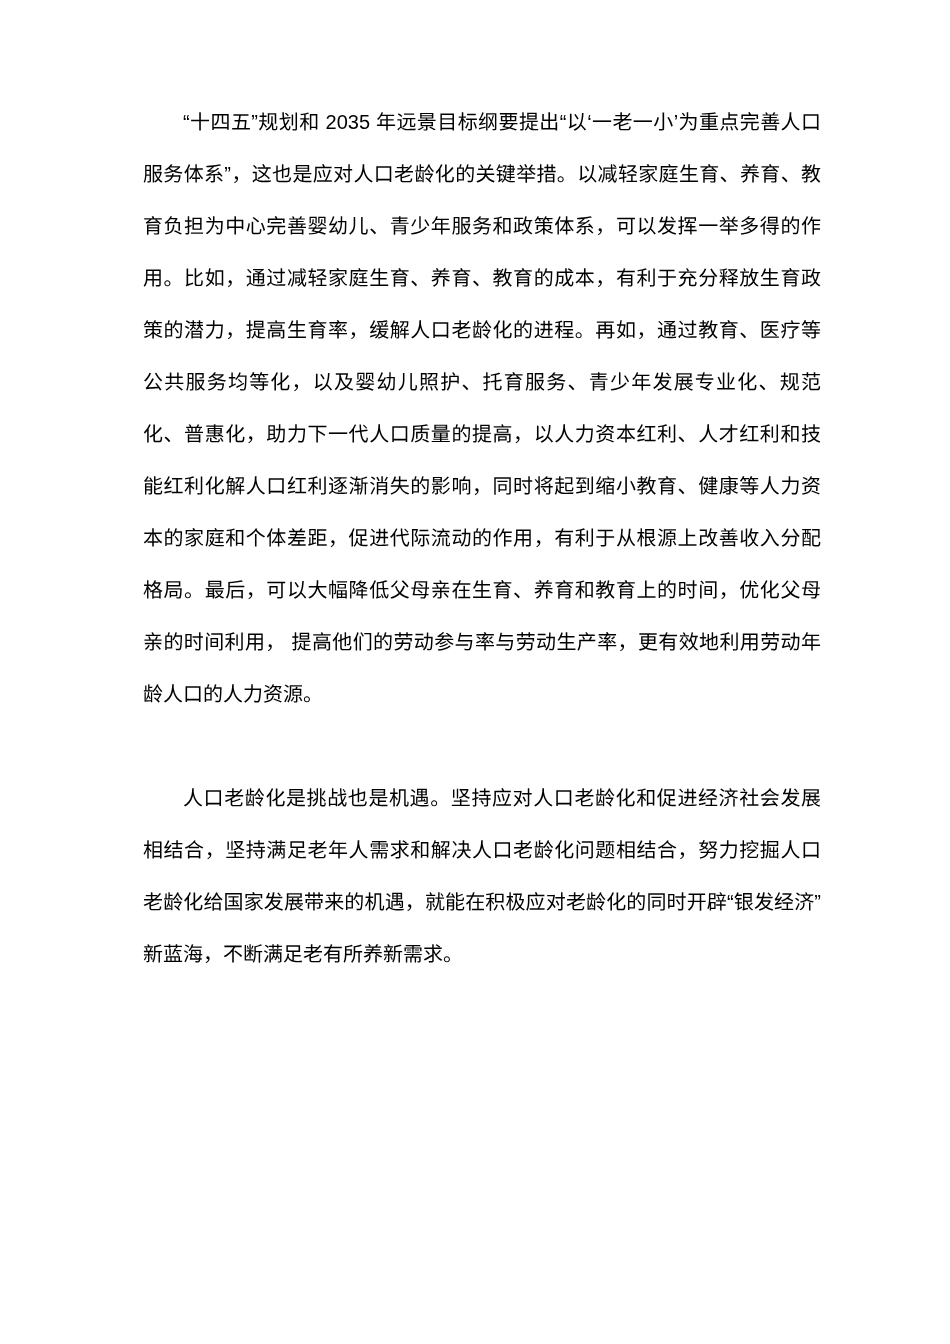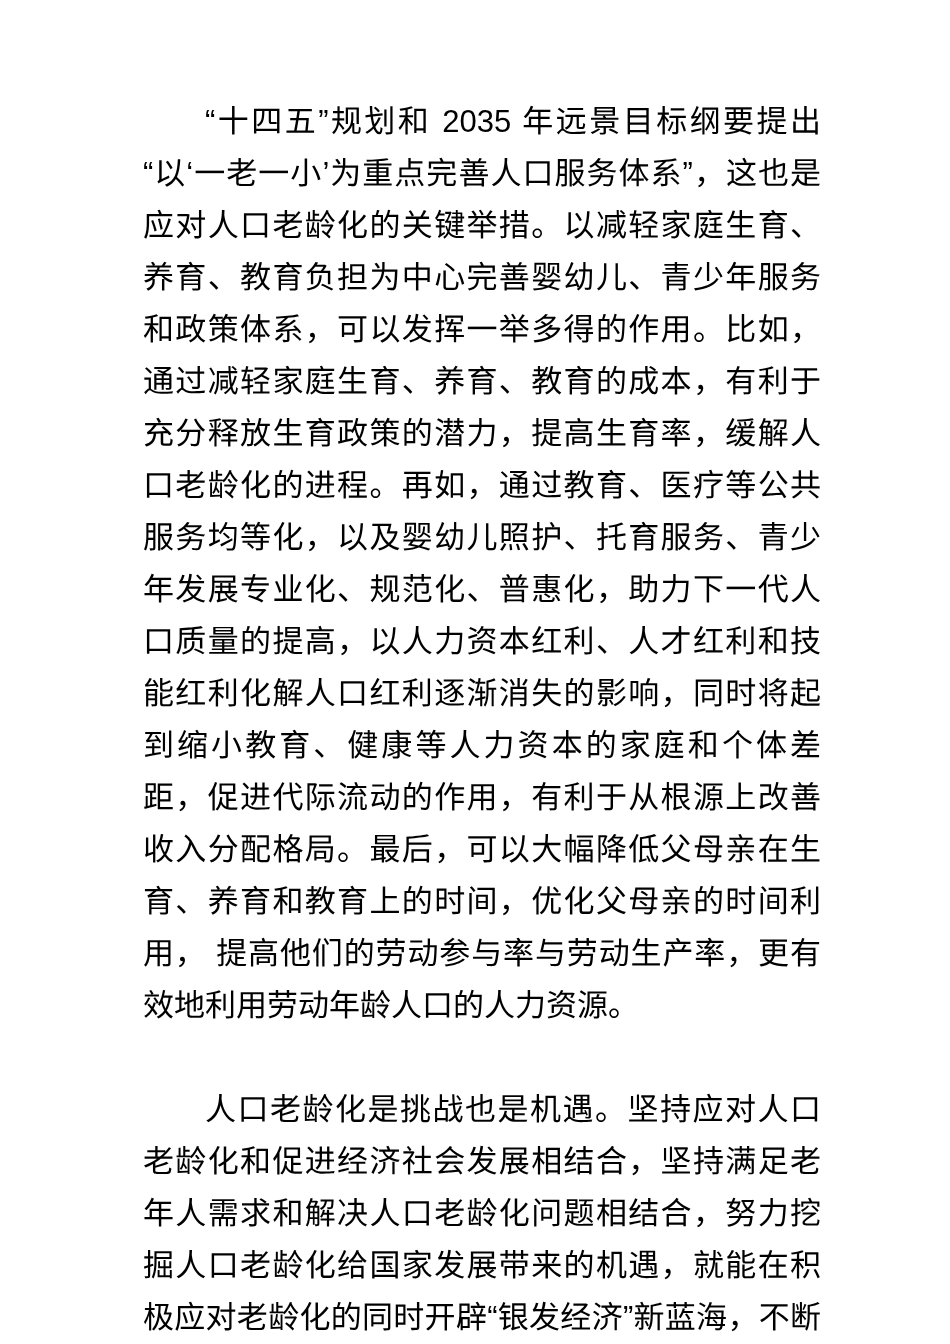--- a/index.html
+++ b/index.html
@@ -22,21 +22,21 @@
   .doc-body {
     position: absolute;
     left: 143px;
     top: 96px;
     width: 678px;
   }
 
   .para {
     margin: 0;
     font-family: "Liberation Sans", "DejaVu Sans", sans-serif;
-    font-size: 31px;
+    font-size: 20px;
     line-height: 52px;
     color: #000000;
     text-align: justify;
     text-justify: inter-character;
     text-indent: 2em;
     letter-spacing: 0;
     word-break: break-all;
     font-weight: 400;
     -webkit-font-smoothing: antialiased;
   }

